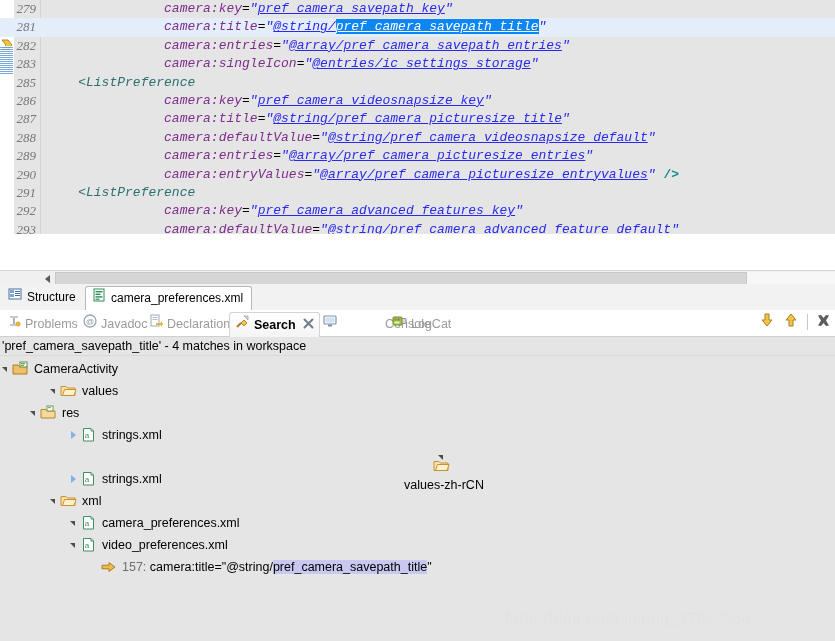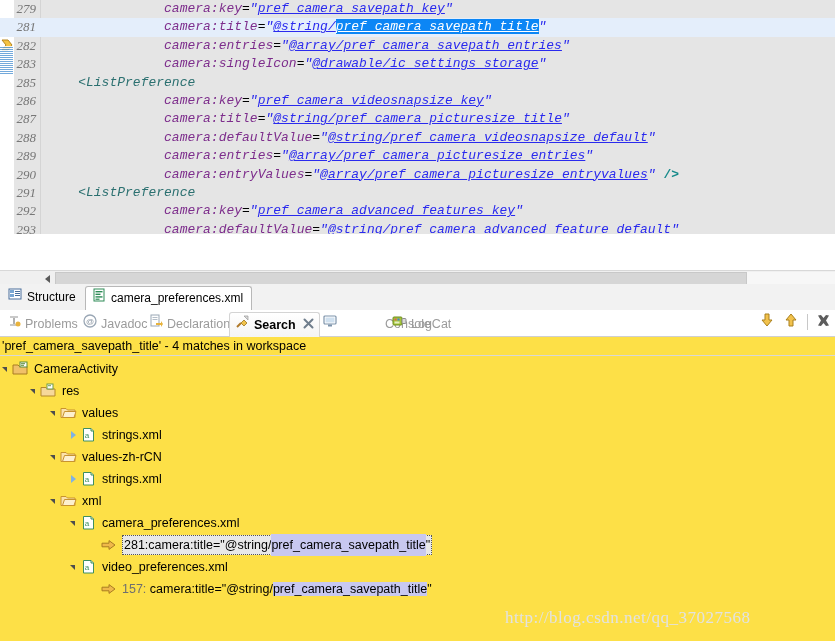--- a/index.html
+++ b/index.html
@@ -92,21 +92,21 @@
     display:flex;align-items:center;gap:5px;
   }
   .etab.active{
     background:#ffffff;border:1px solid #b8b8b8;border-bottom:none;
     border-radius:3px 3px 0 0;
   }
   .icn{display:inline-block;vertical-align:middle;}
 
   
   #bottom{
-    position:absolute;left:0;top:310px;width:835px;height:331px;background:#fde047;
+    position:absolute;left:0;top:310px;width:835px;height:331px;background:#e5e5e5;
   }
   #view-tabs{
     position:absolute;left:0;top:0;width:835px;height:26px;
     background:#ffffff;border-bottom:1px solid #cfcfcf;
   }
   .vtab{
     position:absolute;top:3px;height:22px;line-height:22px;
     display:flex;align-items:center;gap:4px;
     font-size:12.5px;color:#9b9b9b;padding:0 5px;
   }
@@ -168,21 +168,21 @@
     <svg width="12" height="14" viewBox="0 0 12 14">
       <polygon points="1,2 7,2 11,7 7,12 1,12 5,7" fill="#f5c342" stroke="#b7861f" stroke-width="1"></polygon>
     </svg>
   </div>
   <div class="ovr-strip"></div>
 
   <div class="code-lines" id="code-lines">
       <div class="ln-row"><span class="lnum">279</span><span class="code" style="left: 47px;"><span>               </span><span class="t-attr">camera:key</span><span class="t-punct">=</span><span class="t-str">"</span><span class="t-str u">pref_camera_savepath_key</span><span class="t-str">"</span></span></div>
       <div class="ln-row hl"><span class="lnum">281</span><span class="code" style="left: 47px;"><span>               </span><span class="t-attr">camera:title</span><span class="t-punct">=</span><span class="t-str">"</span><span class="t-str u">@string/</span><span class="t-sel u">pref_camera_savepath_title</span><span class="t-str">"</span></span></div>
       <div class="ln-row"><span class="lnum">282</span><span class="code" style="left: 47px;"><span>               </span><span class="t-attr">camera:entries</span><span class="t-punct">=</span><span class="t-str">"</span><span class="t-str u">@array/pref_camera_savepath_entries</span><span class="t-str">"</span></span></div>
-      <div class="ln-row"><span class="lnum">283</span><span class="code" style="left: 47px;"><span>               </span><span class="t-attr">camera:singleIcon</span><span class="t-punct">=</span><span class="t-str">"</span><span class="t-str u">@drawable/ic_settings_storage</span><span class="t-str">"</span></span></div>
+      <div class="ln-row"><span class="lnum">283</span><span class="code" style="left: 47px;"><span>               </span><span class="t-attr">camera:singleIcon</span><span class="t-punct">=</span><span class="t-str">"</span><span class="t-str u">@entries/ic_settings_storage</span><span class="t-str">"</span></span></div>
       <div class="ln-row"><span class="lnum">285</span><span class="code" style="left: 47px;"><span>    </span><span class="t-tag">&lt;ListPreference</span></span></div>
       <div class="ln-row"><span class="lnum">286</span><span class="code" style="left: 47px;"><span>               </span><span class="t-attr">camera:key</span><span class="t-punct">=</span><span class="t-str">"</span><span class="t-str u">pref_camera_videosnapsize_key</span><span class="t-str">"</span></span></div>
       <div class="ln-row"><span class="lnum">287</span><span class="code" style="left: 47px;"><span>               </span><span class="t-attr">camera:title</span><span class="t-punct">=</span><span class="t-str">"</span><span class="t-str u">@string/pref_camera_picturesize_title</span><span class="t-str">"</span></span></div>
       <div class="ln-row"><span class="lnum">288</span><span class="code" style="left: 47px;"><span>               </span><span class="t-attr">camera:defaultValue</span><span class="t-punct">=</span><span class="t-str">"</span><span class="t-str u">@string/pref_camera_videosnapsize_default</span><span class="t-str">"</span></span></div>
       <div class="ln-row"><span class="lnum">289</span><span class="code" style="left: 47px;"><span>               </span><span class="t-attr">camera:entries</span><span class="t-punct">=</span><span class="t-str">"</span><span class="t-str u">@array/pref_camera_picturesize_entries</span><span class="t-str">"</span></span></div>
       <div class="ln-row"><span class="lnum">290</span><span class="code" style="left: 47px;"><span>               </span><span class="t-attr">camera:entryValues</span><span class="t-punct">=</span><span class="t-str">"</span><span class="t-str u">@array/pref_camera_picturesize_entryvalues</span><span class="t-str">"</span><span class="t-punct"> </span><span class="t-slash">/&gt;</span></span></div>
       <div class="ln-row"><span class="lnum">291</span><span class="code" style="left: 47px;"><span>    </span><span class="t-tag">&lt;ListPreference</span></span></div>
       <div class="ln-row"><span class="lnum">292</span><span class="code" style="left: 47px;"><span>               </span><span class="t-attr">camera:key</span><span class="t-punct">=</span><span class="t-str">"</span><span class="t-str u">pref_camera_advanced_features_key</span><span class="t-str">"</span></span></div>
       <div class="ln-row"><span class="lnum">293</span><span class="code" style="left: 47px;"><span>               </span><span class="t-attr">camera:defaultValue</span><span class="t-punct">=</span><span class="t-str">"</span><span class="t-str u">@string/pref_camera_advanced_feature_default</span><span class="t-str">"</span></span></div>
     </div>
@@ -330,53 +330,53 @@
           <span class="tw-open"></span>
         </span>
         <span class="icn" style="width: 17px; height: 16px; display: inline-block;"><svg width="17" height="16" viewBox="0 0 17 16">
             <path d="M1,4 L6,4 L7.5,5.5 L15,5.5 L15,13 L1,13 Z" fill="#f0c069" stroke="#a97d22"></path>
             <rect x="8" y="1" width="7" height="5" fill="#ffffff" stroke="#5b8c3a"></rect>
             <rect x="9" y="2.2" width="4" height="1" fill="#5b8c3a"></rect>
             <rect x="9" y="3.8" width="3" height="1" fill="#5b8c3a"></rect>
           </svg></span>
         <span class="tlabel">CameraActivity</span>
       </div>
+      <div class="trow" style="padding-left: 48px;">
+        <span class="twist">
+          <span class="tw-open"></span>
+        </span>
+        <span class="icn" style="width: 17px; height: 16px; display: inline-block;"><svg width="17" height="16" viewBox="0 0 17 16">
+            <path d="M1,3.5 L6,3.5 L7.5,5 L15,5 L15,12.5 L1,12.5 Z" fill="#fbe2ab" stroke="#c8932e"></path>
+            <path d="M2.5,12.5 L4.5,6.5 L16,6.5 L14,12.5 Z" fill="#fdf0cf" stroke="#c8932e"></path>
+          </svg></span>
+        <span class="tlabel">values</span>
+      </div>
       <div class="trow" style="padding-left: 28px;">
         <span class="twist">
           <span class="tw-open"></span>
         </span>
         <span class="icn" style="width: 17px; height: 16px; display: inline-block;"><svg width="17" height="16" viewBox="0 0 17 16">
             <path d="M1,4.5 L6,4.5 L7.5,6 L15,6 L15,13 L1,13 Z" fill="#f6d89a" stroke="#b4892c"></path>
             <rect x="7" y="1" width="6" height="5" fill="#ffffff" stroke="#6f9c4a"></rect>
             <rect x="8" y="2.2" width="3" height="1" fill="#6f9c4a"></rect>
           </svg></span>
         <span class="tlabel">res</span>
       </div>
-      <div class="trow" style="padding-left: 48px;">
-        <span class="twist">
-          <span class="tw-open"></span>
-        </span>
-        <span class="icn" style="width: 17px; height: 16px; display: inline-block;"><svg width="17" height="16" viewBox="0 0 17 16">
-            <path d="M1,3.5 L6,3.5 L7.5,5 L15,5 L15,12.5 L1,12.5 Z" fill="#fbe2ab" stroke="#c8932e"></path>
-            <path d="M2.5,12.5 L4.5,6.5 L16,6.5 L14,12.5 Z" fill="#fdf0cf" stroke="#c8932e"></path>
-          </svg></span>
-        <span class="tlabel">values</span>
-      </div>
       <div class="trow" style="padding-left: 68px;">
         <span class="twist">
           <span class="tw-closed"></span>
         </span>
         <span class="icn" style="width: 17px; height: 16px; display: inline-block;"><svg width="17" height="16" viewBox="0 0 17 16">
             <path d="M3.5,1.5 L11,1.5 L13.5,4 L13.5,14 L3.5,14 Z" fill="#ffffff" stroke="#3f8f5f"></path>
             <path d="M11,1.5 L11,4 L13.5,4" fill="#d7ebdd" stroke="#3f8f5f"></path>
             <text x="7" y="11" font-size="8" text-anchor="middle" fill="#3f8f5f" font-family="Liberation Sans">a</text>
           </svg></span>
         <span class="tlabel">strings.xml</span>
       </div>
-      <div class="trow" style="padding-left: 48px;">
+      <div class="trow" style="padding-left: 48px; flex-direction: column;">
         <span class="twist">
           <span class="tw-open"></span>
         </span>
         <span class="icn" style="width: 17px; height: 16px; display: inline-block;"><svg width="17" height="16" viewBox="0 0 17 16">
             <path d="M1,3.5 L6,3.5 L7.5,5 L15,5 L15,12.5 L1,12.5 Z" fill="#fbe2ab" stroke="#c8932e"></path>
             <path d="M2.5,12.5 L4.5,6.5 L16,6.5 L14,12.5 Z" fill="#fdf0cf" stroke="#c8932e"></path>
           </svg></span>
         <span class="tlabel">values-zh-rCN</span>
       </div>
       <div class="trow" style="padding-left: 68px;">
@@ -404,32 +404,20 @@
         <span class="twist">
           <span class="tw-open"></span>
         </span>
         <span class="icn" style="width: 17px; height: 16px; display: inline-block;"><svg width="17" height="16" viewBox="0 0 17 16">
             <path d="M3.5,1.5 L11,1.5 L13.5,4 L13.5,14 L3.5,14 Z" fill="#ffffff" stroke="#3f8f5f"></path>
             <path d="M11,1.5 L11,4 L13.5,4" fill="#d7ebdd" stroke="#3f8f5f"></path>
             <text x="7" y="11" font-size="8" text-anchor="middle" fill="#3f8f5f" font-family="Liberation Sans">a</text>
           </svg></span>
         <span class="tlabel">camera_preferences.xml</span>
       </div>
-      <div class="trow" style="padding-left: 88px;">
-        <span class="twist"></span>
-        <span class="icn" style="width: 17px; height: 16px; display: inline-block;"><svg width="17" height="16" viewBox="0 0 17 16">
-            <path d="M2,6.2 L9,6.2 L9,3.6 L15,8 L9,12.4 L9,9.8 L2,9.8 Z" fill="#f0b94a" stroke="#a97d22" stroke-width="1"></path>
-          </svg></span>
-        <span class="tlabel match-sel">
-          <span class="">281:</span>
-          <span> camera:title="@string/</span>
-          <span class="hlmatch">pref_camera_savepath_title</span>
-          <span>"</span>
-        </span>
-      </div>
       <div class="trow" style="padding-left: 68px;">
         <span class="twist">
           <span class="tw-open"></span>
         </span>
         <span class="icn" style="width: 17px; height: 16px; display: inline-block;"><svg width="17" height="16" viewBox="0 0 17 16">
             <path d="M3.5,1.5 L11,1.5 L13.5,4 L13.5,14 L3.5,14 Z" fill="#ffffff" stroke="#3f8f5f"></path>
             <path d="M11,1.5 L11,4 L13.5,4" fill="#d7ebdd" stroke="#3f8f5f"></path>
             <text x="7" y="11" font-size="8" text-anchor="middle" fill="#3f8f5f" font-family="Liberation Sans">a</text>
           </svg></span>
         <span class="tlabel">video_preferences.xml</span>

